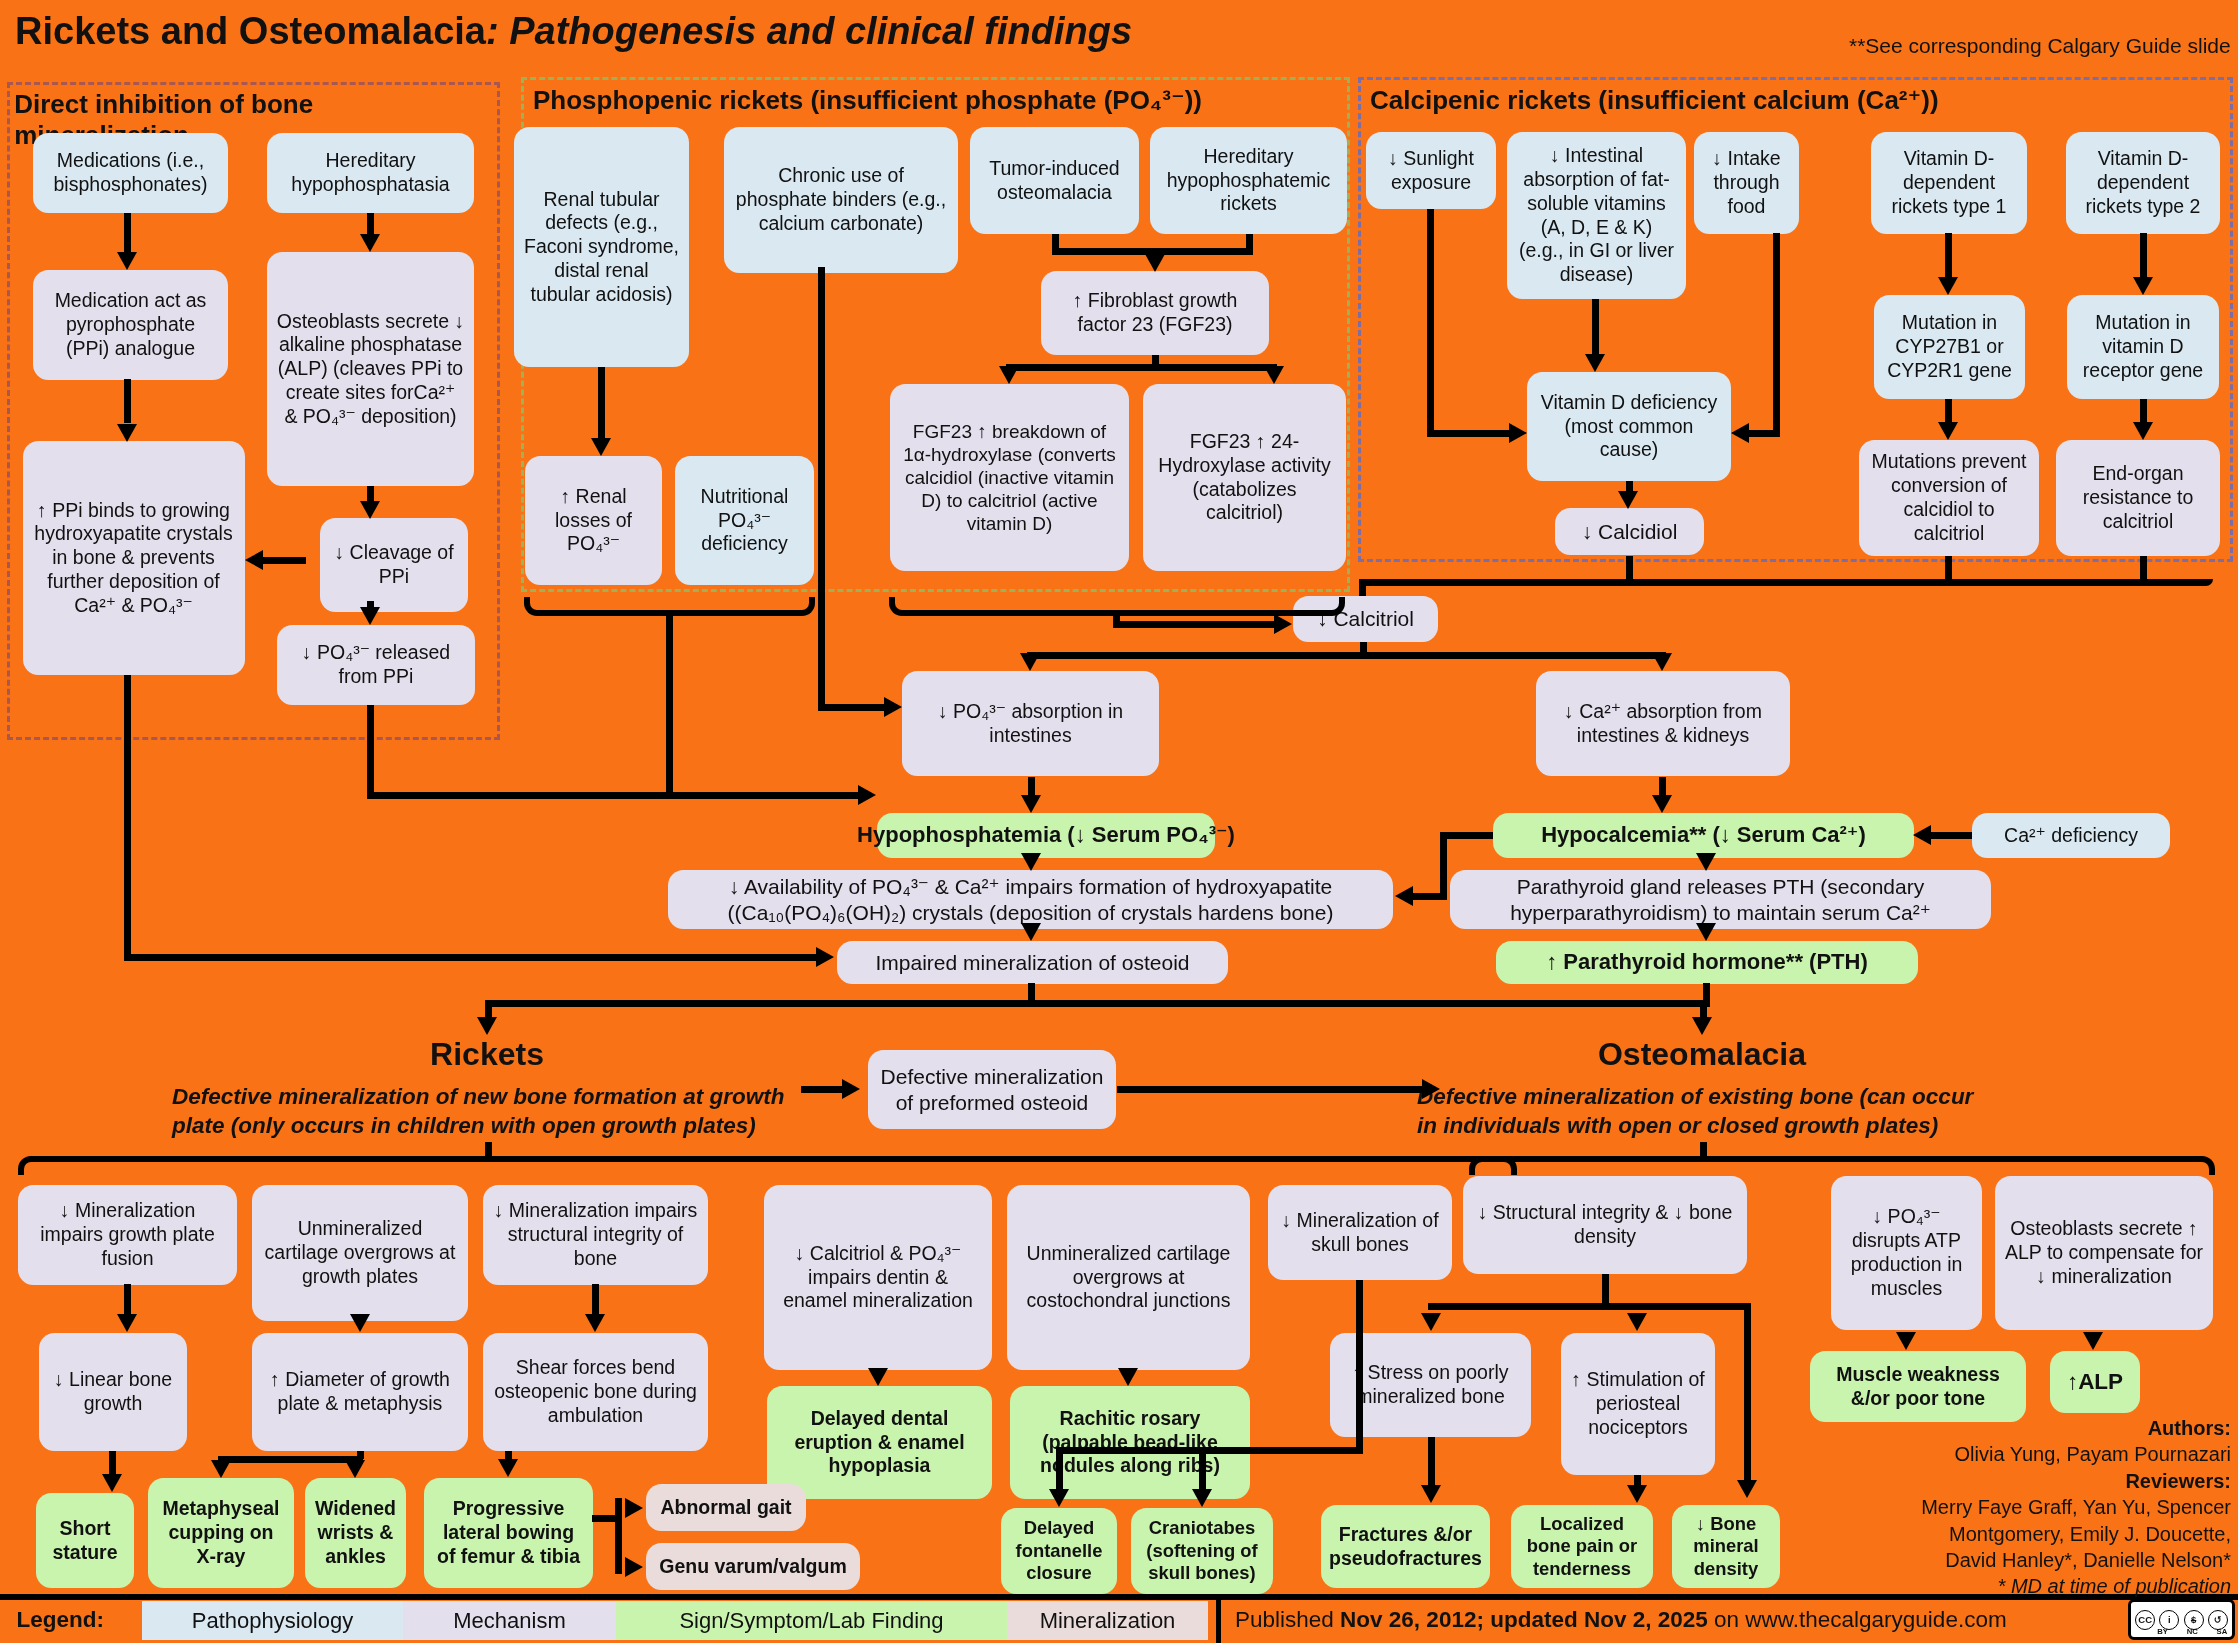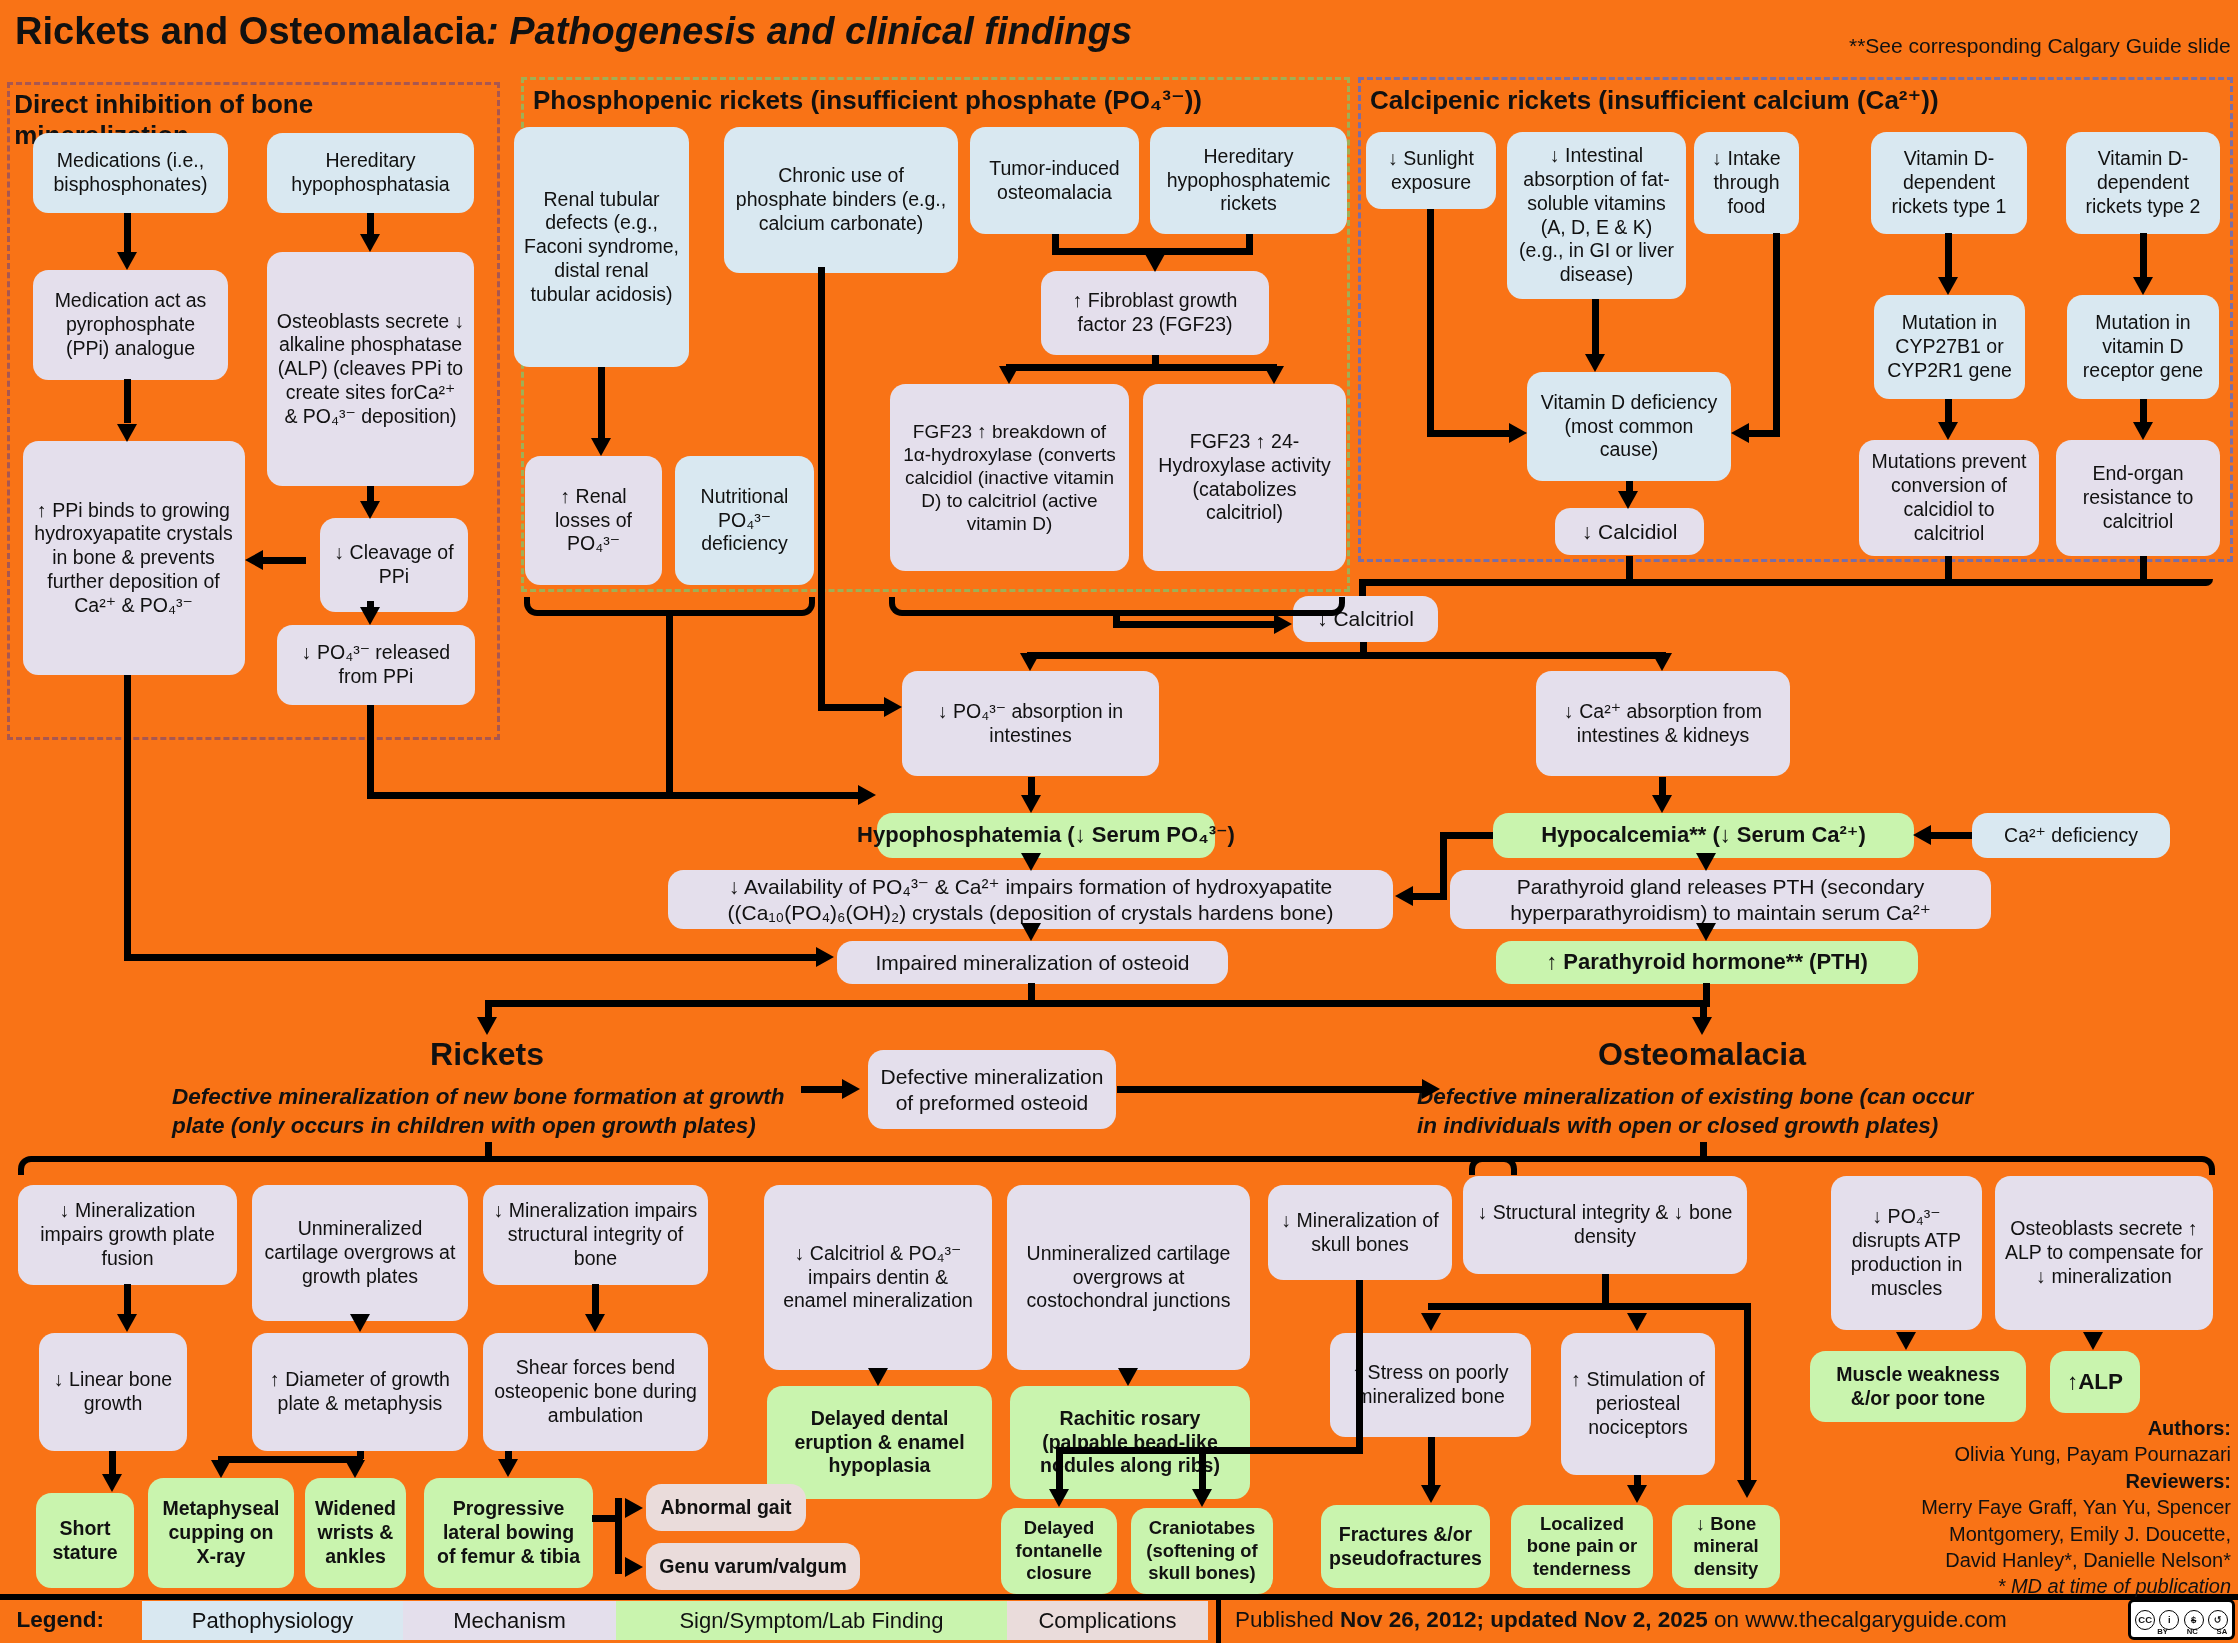--- a/index.html
+++ b/index.html
@@ -288,21 +288,21 @@
   <div class="ln" style="left:1634px;top:1475px;width:6.5px;height:10.7px;"></div>
   <div class="ah d" style="left:1627px;top:1485px;"></div>
   <div class="ah d" style="left:1896px;top:1332px;"></div>
   <div class="ah d" style="left:2083px;top:1332px;"></div>
 
   <div class="ln" style="left:0px;top:1594px;width:2239px;height:6px;"></div>
   <div style="position:absolute;left:16.6px;top:1607px;font-size:22.5px;font-weight:700;">Legend:</div>
   <div class="legend-swatch" style="left:142px;width:261px;background:#d9e8f1;">Pathophysiology</div>
   <div class="legend-swatch" style="left:403px;width:213px;background:#e4dfec;">Mechanism</div>
   <div class="legend-swatch" style="left:616px;width:391px;background:#c9f4ae;">Sign/Symptom/Lab Finding</div>
-  <div class="legend-swatch" style="left:1007px;width:201px;background:#eadcdb;">Complications</div>
+  <div class="legend-swatch" style="left:1007px;width:201px;background:#eadcdb;">Mineralization</div>
   <div class="ln" style="left:1216px;top:1599px;width:4.7px;height:44px;"></div>
   <div class="footer-text" style="left:1235px;"><span>Published </span><b>Nov 26, 2012; updated Nov 2, 2025</b><span> on www.thecalgaryguide.com</span></div>
 
   <div class="authors">
     <div class="b">Authors:</div>
     <div>Olivia Yung, Payam Pournazari</div>
     <div class="b">Reviewers:</div>
     <div>Merry Faye Graff, Yan Yu, Spencer</div>
     <div>Montgomery, Emily J. Doucette,</div>
     <div>David Hanley*, Danielle Nelson*</div>

